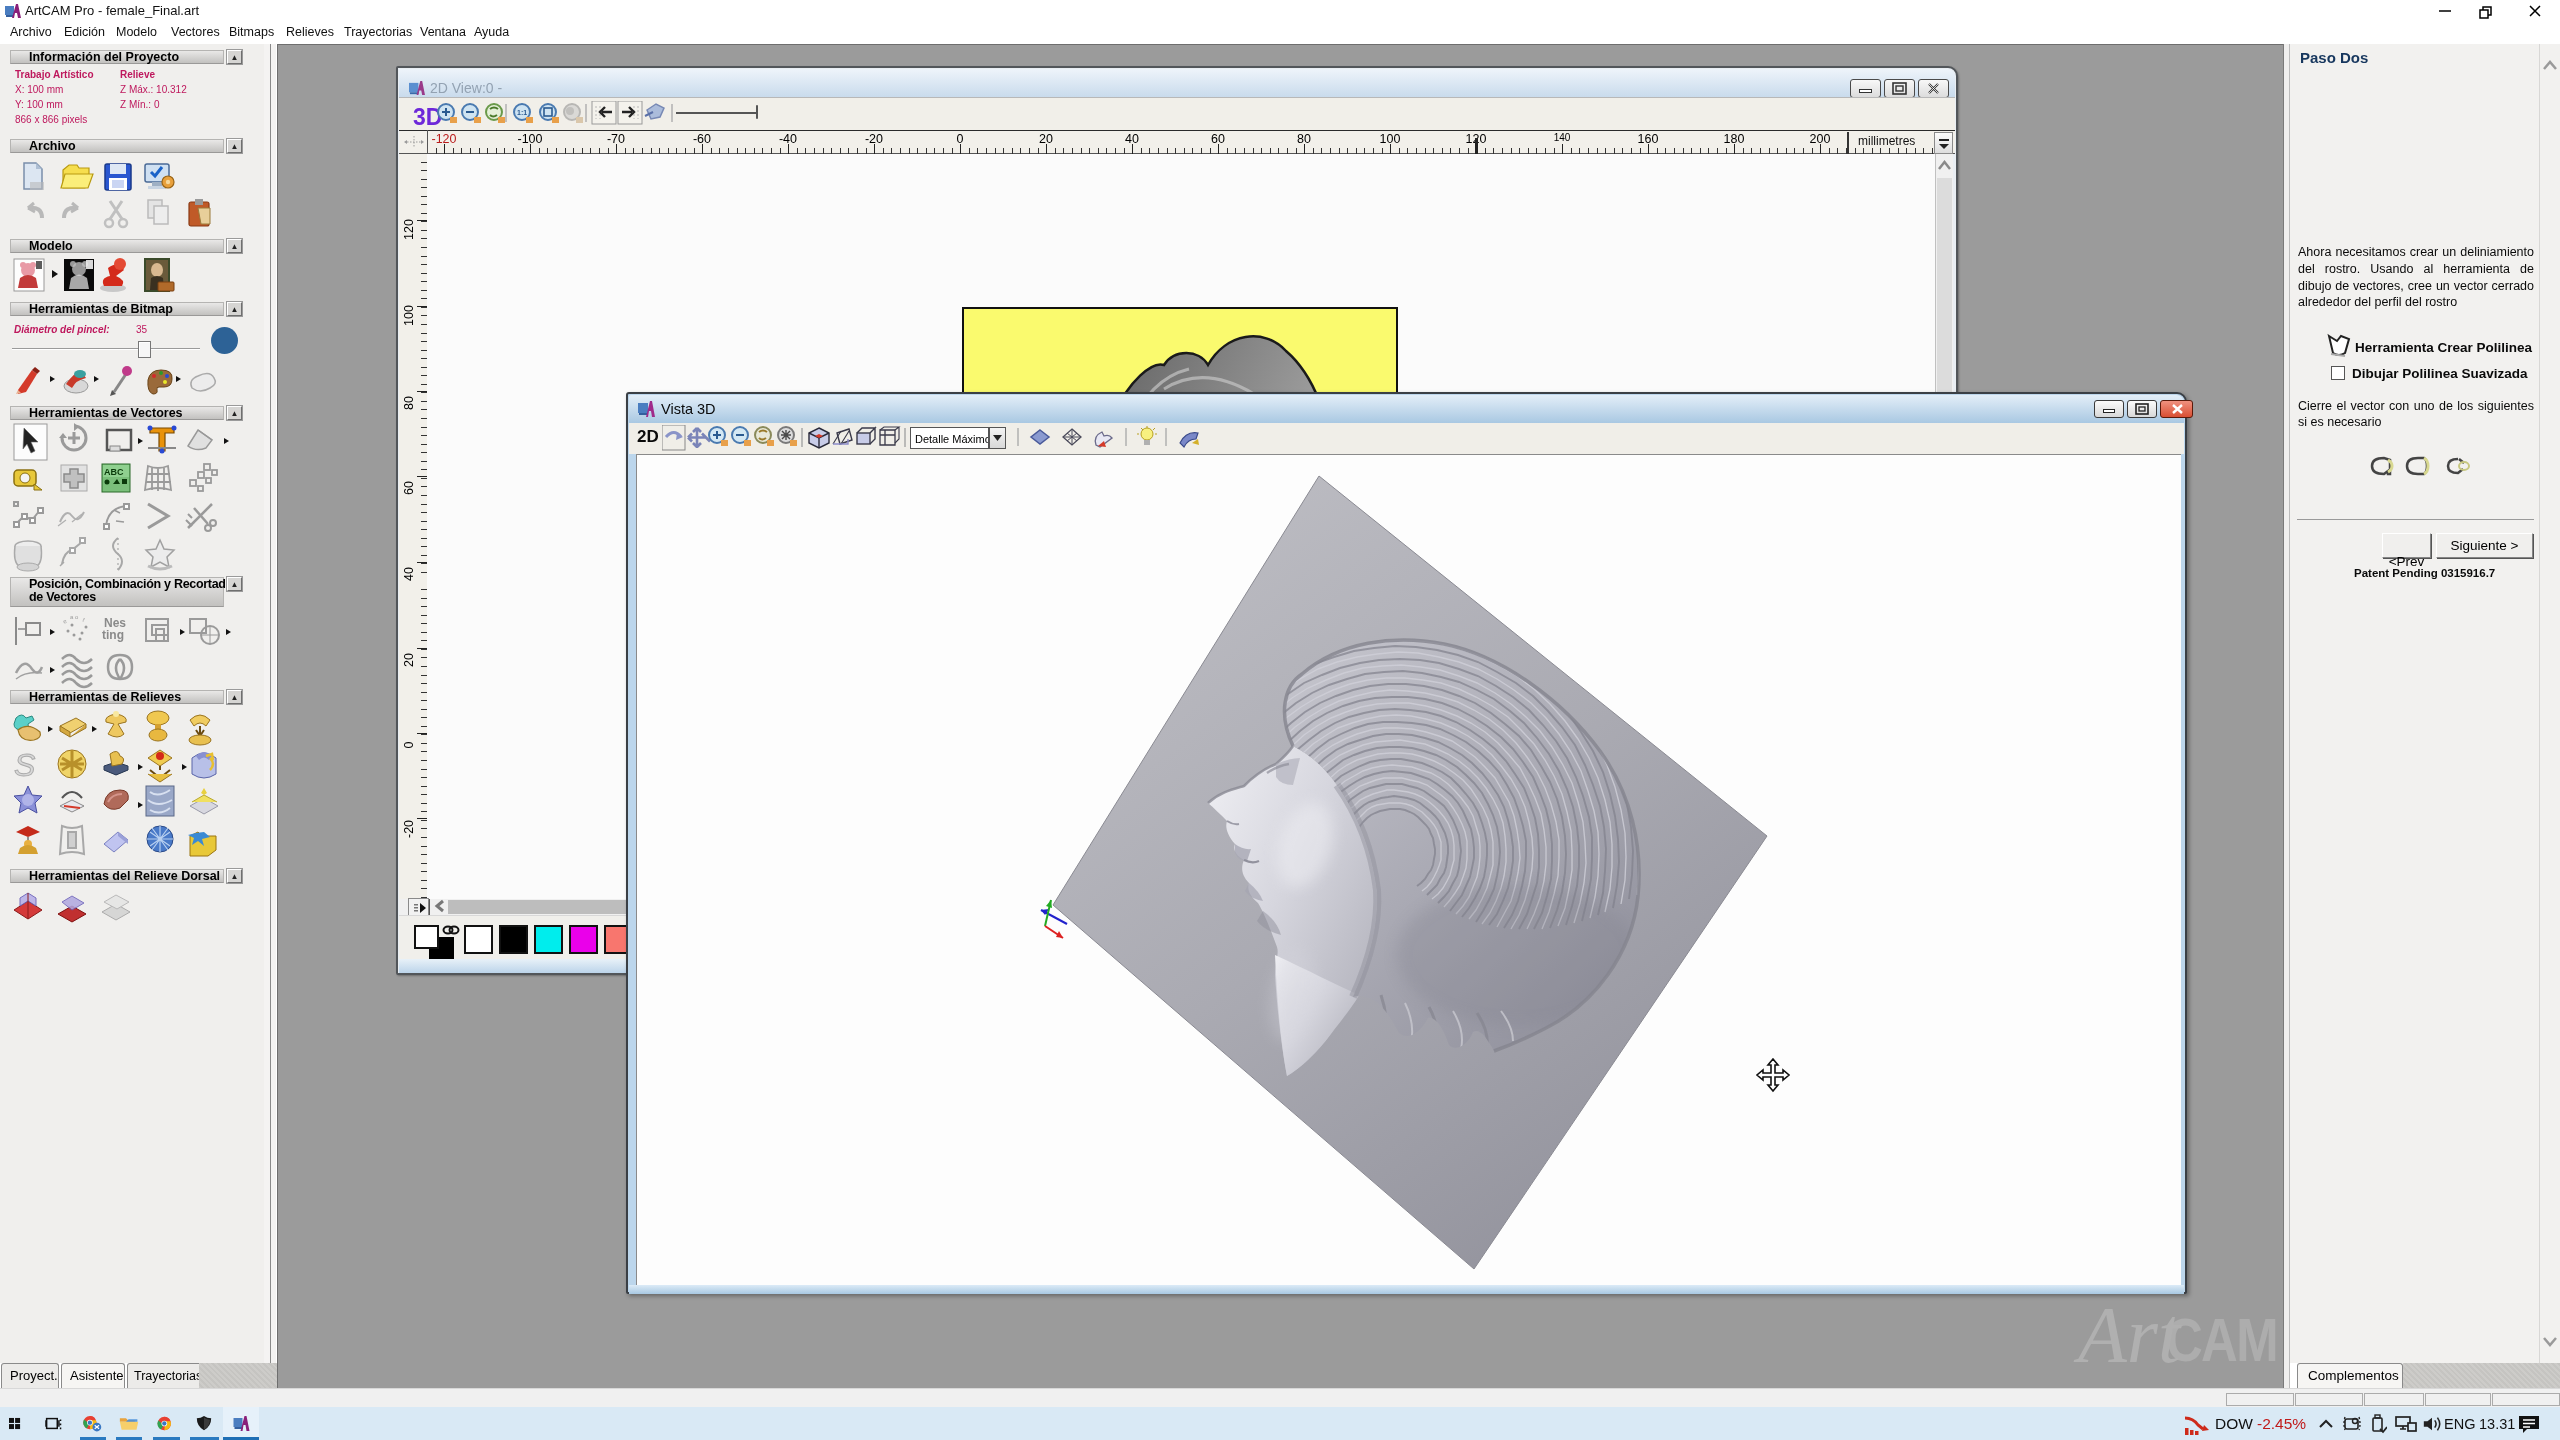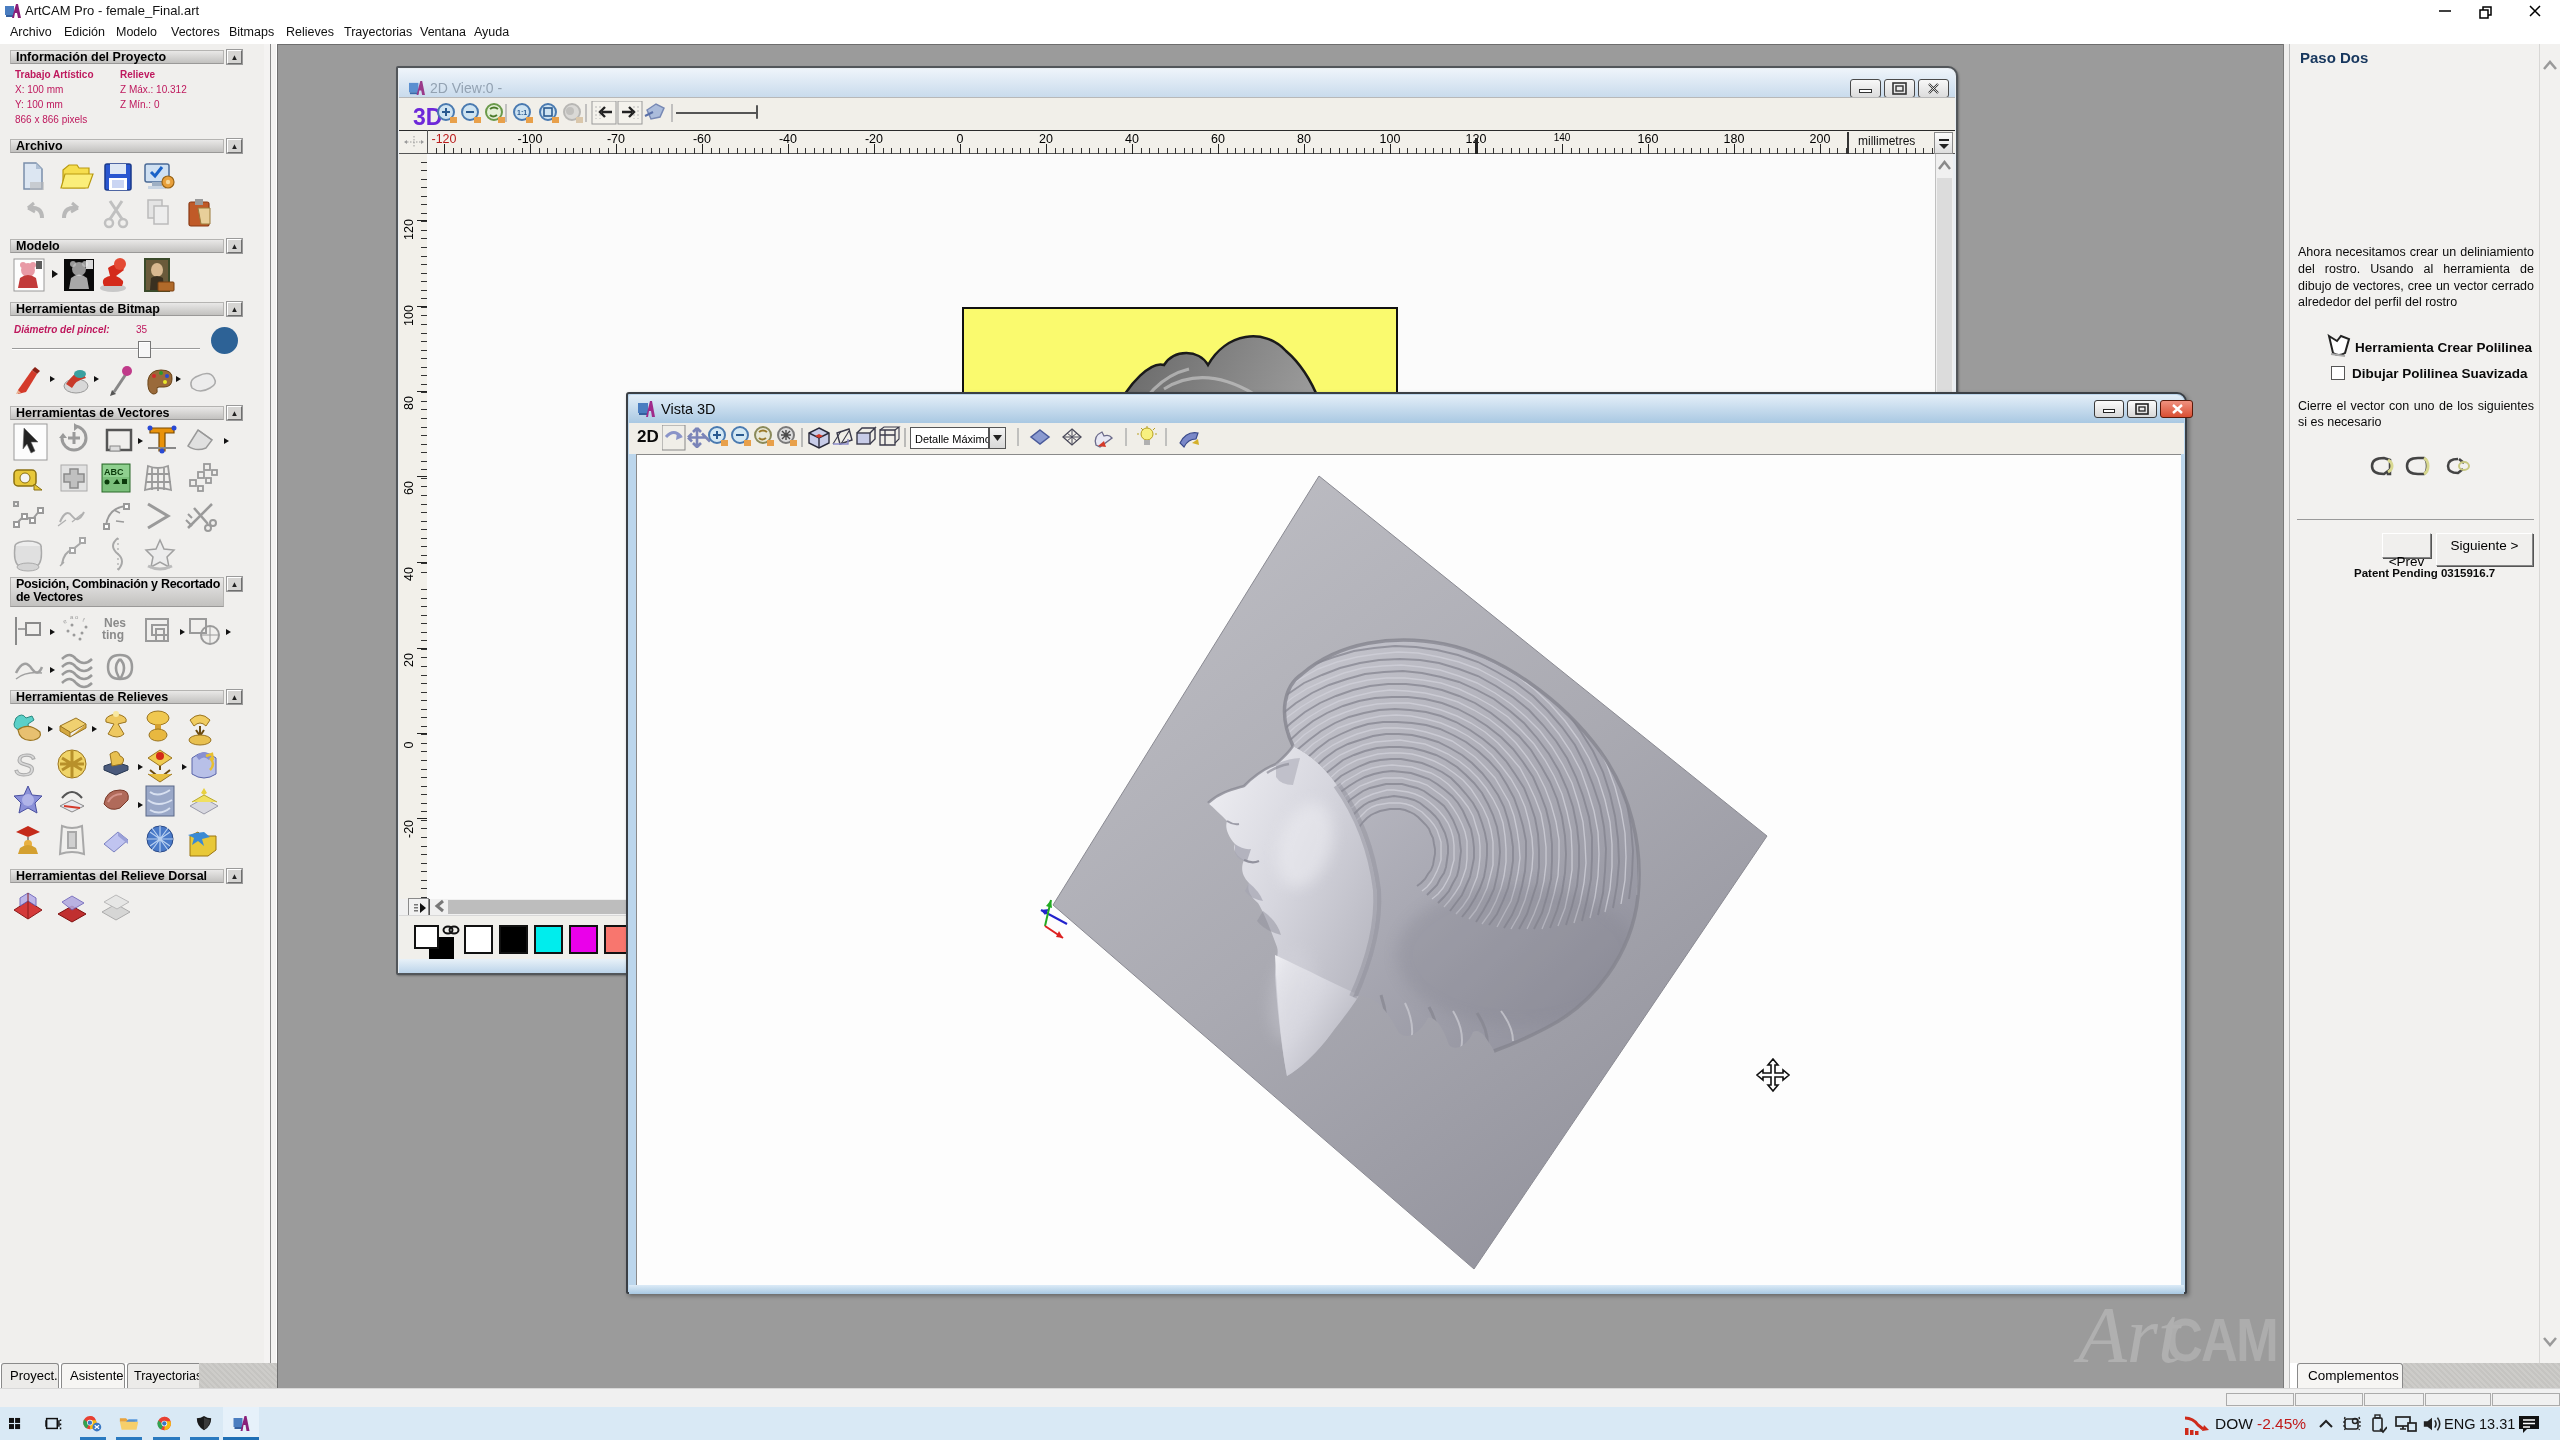--- a/index.html
+++ b/index.html
@@ -6,21 +6,21 @@
 html,body{width:2560px;height:1440px;overflow:hidden;background:#fff;position:relative}
 .abs{position:absolute}
 #titlebar{left:0;top:0;width:2560px;height:22px;background:#fff}
 #titlebar .txt{position:absolute;left:25px;top:3px;font-size:13px;color:#111}
 #menubar{left:0;top:22px;width:2560px;height:21px;background:#fff;font-size:12.5px;color:#111}
 #menubar span{position:absolute;top:3px}
 #desktop{left:277px;top:44px;width:2006px;height:1344px;background:#9b9b9b;border-top:1px solid #6e6e6e;border-left:1px solid #6e6e6e}
 #leftpanel{left:0;top:44px;width:264px;height:1319px;background:#f0efed}
 #lpsplit{left:264px;top:44px;width:13px;height:1344px;background:#f4f3f2;border-right:1px solid #fff}
 #lpsplitline{left:270px;top:44px;width:1px;height:1344px;background:#8a8a8a}
-.hdr{position:absolute;left:10px;width:214px;height:14px;background:linear-gradient(#e9e8e7,#c2c1bf);border:1px solid #b5b4b2;border-bottom:1px solid #9a9998;font-size:12.5px;font-weight:bold;color:#000;line-height:13px;padding-left:5px;white-space:nowrap}
+.hdr{position:absolute;left:10px;width:214px;height:14px;background:linear-gradient(#e9e8e7,#c2c1bf);border:1px solid #b5b4b2;border-bottom:1px solid #9a9998;font-size:12.5px;font-weight:bold;color:#000;line-height:13px;padding-left:18px;white-space:nowrap}
 .hbtn{position:absolute;left:227px;width:15px;height:14px;background:#d6d5d3;border:1px solid #fff;border-right-color:#6f6f6f;border-bottom-color:#6f6f6f;box-shadow:0 0 0 1px #9a9a9a;font-size:8px;text-align:center;line-height:13px;color:#222}
 .pl{position:absolute;font-size:10px;color:#be185d;white-space:nowrap}
 .b{font-weight:bold}
 .jl{width:236px;font-size:12.5px;color:#0a0a0a;text-align:justify;line-height:17px;height:17px;overflow:hidden}
 .jl::after{content:"";display:inline-block;width:100%}
 #rightpanel{left:2290px;top:44px;width:270px;height:1319px;background:#f2f1ef}
 #rpsplit{left:2283px;top:44px;width:7px;height:1344px;background:#f0efee;border-left:1px solid #7a7a7a;border-right:1px solid #bbb}
 #statusbar{left:0;top:1388px;width:2560px;height:19px;background:#f0f0f0;border-top:1px solid #d8d8d8}
 #taskbar{left:0;top:1407px;width:2560px;height:33px;background:#d9e9f5}
 .seg{position:absolute;top:4px;height:13px;border:1px solid #ababab;background:#f0f0f0}
@@ -942,21 +942,21 @@
         <path d="M16 6 q-11 0-11 8 q0 8 11 8 h6 q3-2 3-8 t-3-8z" fill="none" stroke="#444" stroke-width="2.5"></path>
         <path d="M22 6 q4 2 4 8 t-4 8" stroke="#d8d890" stroke-width="3" fill="none"></path>
       </g>
     <g transform="translate(76,0)">
         <path d="M16 7 q-10 0-10 7 q0 7 10 7 l5-4 m-4-10 l5 4" fill="none" stroke="#444" stroke-width="2.5"></path>
         <ellipse cx="22" cy="14" rx="5" ry="4" fill="none" stroke="#c8c880" stroke-width="2"></ellipse>
       </g>
   </svg>
   <div class="abs" style="left:7px;top:475px;width:237px;height:1px;background:#9a9a9a"></div>
   <div class="abs" style="left:92px;top:489px;width:49px;height:25px;background:#f0efed;border:1px solid #858585;border-top-color:#fff;border-left-color:#fff;box-shadow:1px 1px 0 #555;font-size:13.5px;text-align:center;padding-top:20px">&lt;Prev</div>
-  <div class="abs" style="left:146px;top:489px;width:97px;height:33px;background:#f0efed;border:1px solid #858585;border-top-color:#fff;border-left-color:#fff;box-shadow:1px 1px 0 #555;font-size:13.5px;text-align:center;padding-top:4px">Siguiente &gt;</div>
+  <div class="abs" style="left:146px;top:489px;width:97px;height:25px;background:#f0efed;border:1px solid #858585;border-top-color:#fff;border-left-color:#fff;box-shadow:1px 1px 0 #555;font-size:13.5px;text-align:center;padding-top:4px">Siguiente &gt;</div>
   <div class="abs" style="left:64px;top:523px;font-size:11.5px;font-weight:bold;color:#0a0a0a">Patent Pending 0315916.7</div>
   <div class="abs" style="left:7px;top:1319px;width:106px;height:25px;background:#f6f5f3;border:1px solid #8a8a8a;border-bottom:none;border-radius:3px 3px 0 0;font-size:13.5px;padding:4px 0 0 10px">Complementos</div>
   <div class="abs" style="left:113px;top:1319px;width:157px;height:25px;background:#c9c8c5;background-image:repeating-linear-gradient(45deg,#cdccc9 0 2px,#c5c4c1 2px 4px)"></div>
 </div>
 <div class="abs" id="rpsplit"></div>
 <div class="abs" id="statusbar">
   <div class="seg" style="left:2226px;width:68px"></div>
   <div class="seg" style="left:2295px;width:68px"></div>
   <div class="seg" style="left:2364px;width:60px"></div>
   <div class="seg" style="left:2425px;width:66px"></div>

